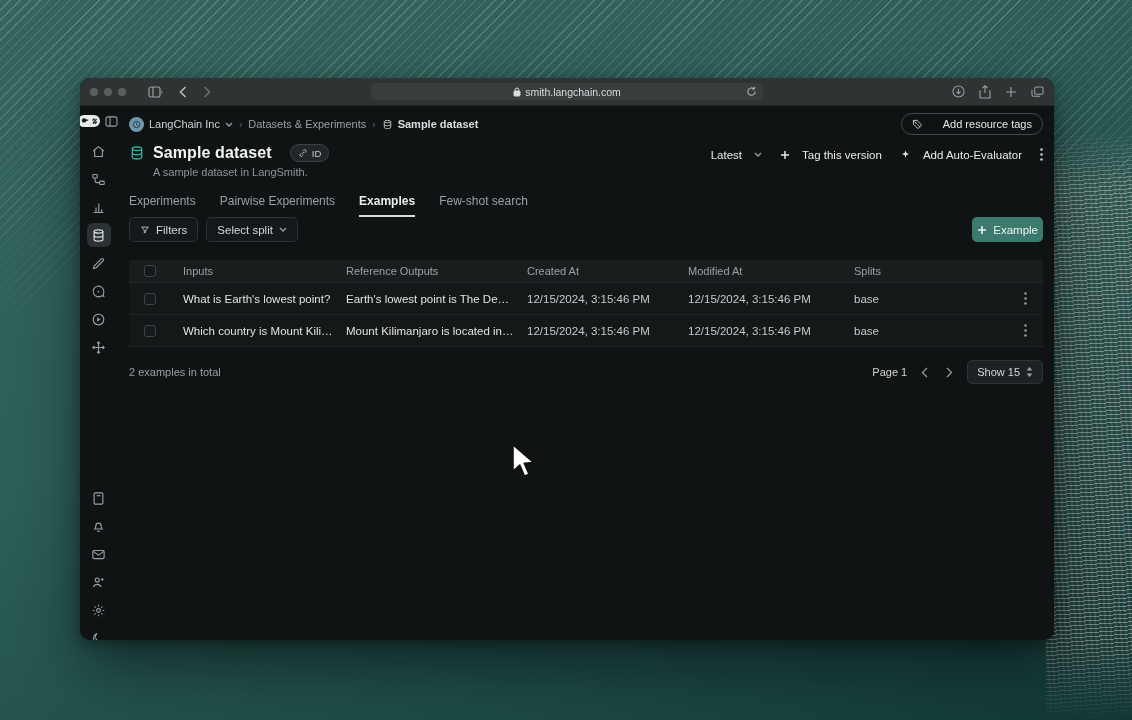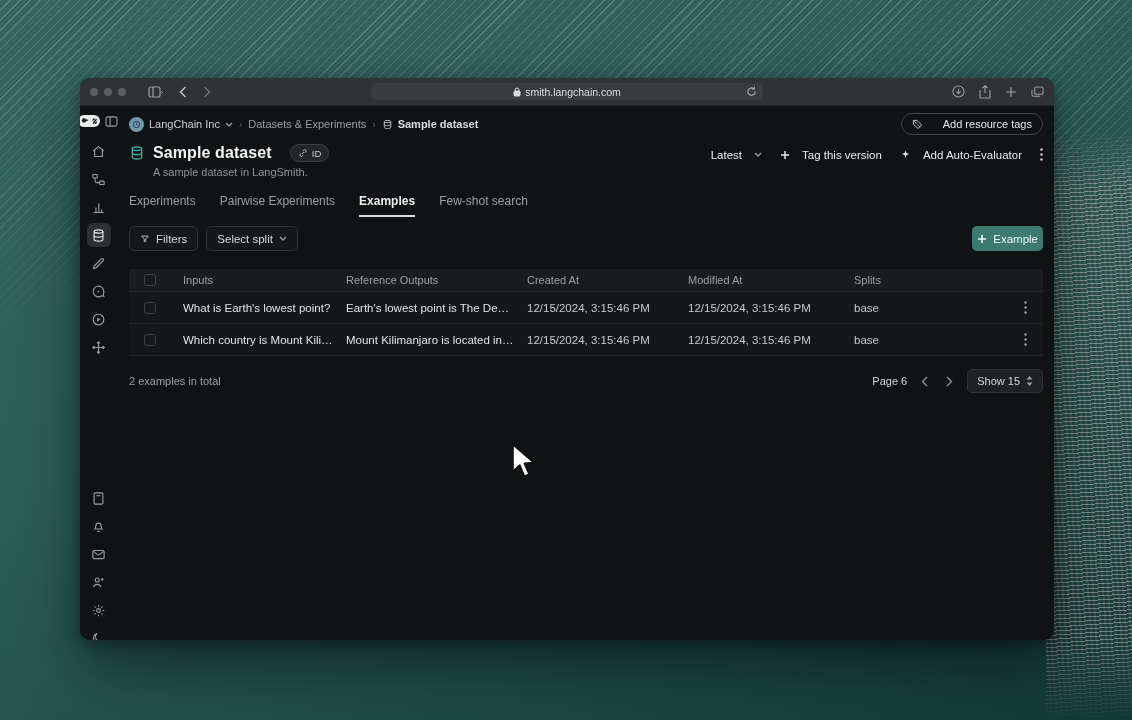--- a/index.html
+++ b/index.html
@@ -89,21 +89,21 @@
     display:flex; align-items:center; gap:4px; padding:0 7px; color:#c7cccd; font-size:9.5px; margin-left:10px; cursor:pointer;
   }
   .subtitle { font-size:11px; color:#8e9598; margin-top:4px; margin-left:24px; }
   .hdr-actions { margin-left:auto; display:flex; align-items:center; gap:18px; margin-top:4px; color:#e7eaea; font-size:11.5px; }
   .hdr-btn { display:flex; align-items:center; gap:12px; cursor:pointer; background:none; border:none; color:#e7eaea; font-size:11.5px; font-family:inherit; }
 
   .tabs { display:flex; gap:24px; margin-top:16px; font-size:12px; }
   .tab { color:#9aa0a3; padding-bottom:7px; cursor:pointer; }
   .tab.active { color:#eceeee; font-weight:bold; border-bottom:2px solid #d8dbdb; }
 
-  .toolbar { display:flex; align-items:center; margin-top:9px; }
+  .toolbar { display:flex; align-items:center; }
   .tb-btn {
     height:25px; border:1px solid #2d3335; border-radius:5px; background:#13181a;
     color:#d5d9da; font-size:11.5px; display:flex; align-items:center; gap:6px; padding:0 10px; margin-right:8px; cursor:pointer;
     font-family:inherit;
   }
   .example-btn {
     margin-left:auto; margin-right:0; height:25px; border:none; border-radius:5px; background:#3c7a6e;
     color:#f0f4f3; font-size:11.5px; display:flex; align-items:center; gap:6px; padding:0 5px; cursor:pointer; font-family:inherit;
   }
 
@@ -476,21 +476,21 @@
                 <circle cx="1.5" cy="6.5" r="1.2"></circle>
                 <circle cx="1.5" cy="11.5" r="1.2"></circle>
               </svg>
           </div>
         </div>
       </div>
 
       <div class="tfoot">
         <span>2 examples in total</span>
         <div class="pager">
-          <span>Page 6</span>
+          <span>Page 1</span>
           <button class="pg-arrow">
             <svg width="7" height="11" viewBox="0 0 7 11" fill="none" stroke="currentColor" stroke-width="1.4">
                 <path d="M6 1L1.5 5.5 6 10"></path>
               </svg>
           </button>
           <button class="pg-arrow">
             <svg width="7" height="11" viewBox="0 0 7 11" fill="none" stroke="currentColor" stroke-width="1.4">
                 <path d="M1 1l4.5 4.5L1 10"></path>
               </svg>
           </button>

